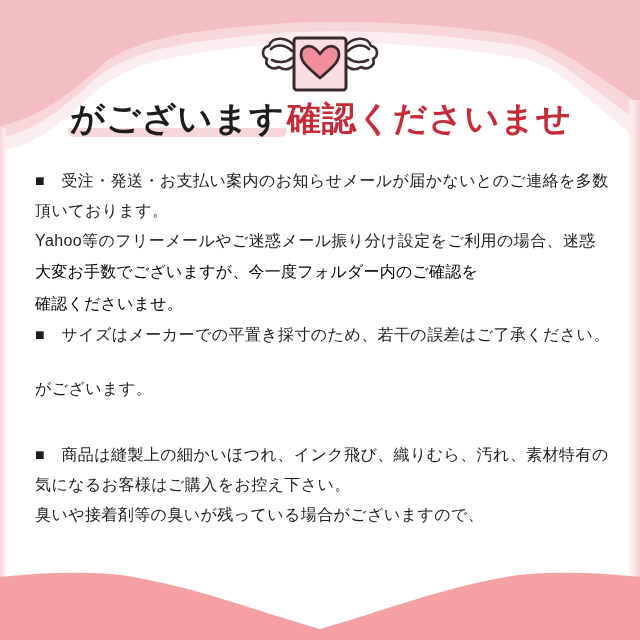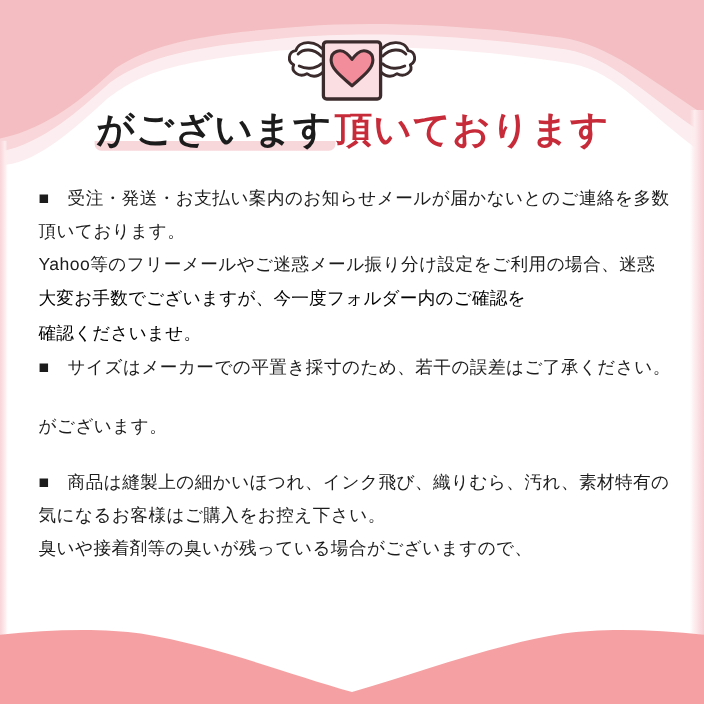--- a/index.html
+++ b/index.html
@@ -26,21 +26,21 @@
     border-radius:6px;padding:0 2px;
   }
   .title .t-red{color:#c72b39;}
   .content{position:absolute;top:166px;left:35px;right:4px;}
   .line{
     font-size:16px;line-height:30px;letter-spacing:0.4px;color:#1c1c1c;white-space:nowrap;
   }
   .line.red{color:#000000;font-size:16px;line-height:32px;letter-spacing:0.2px;}
   .section:nth-of-type(2){}
   .section:nth-of-type(3){margin-top:24px;}
-  .section:nth-of-type(4){margin-top:21px;font-family:Liberation Serif, serif;}
+  .section:nth-of-type(4){margin-top:36px;font-family:Liberation Serif, serif;}
 </style>
 </head>
 <body>
 
 <div class="stage">
 
   <svg class="top-waves" width="640" height="150" viewBox="0 0 640 150" aria-hidden="true">
     <path fill="#fceef0" d="M0,150 C30,150 62,122 95,92 C130,64 162,56 255,46 C330,39 430,43 520,58 C562,66 586,102 640,140 L640,0 L0,0 Z"></path>
     <path fill="#f8d6d9" d="M0,138 C40,130 72,100 100,75 C135,51 172,43 265,34 C335,28 430,32 515,45 C556,52 586,86 640,122 L640,0 L0,0 Z"></path>
     <path fill="#f3bdc1" d="M0,126 C45,116 77,88 105,62 C140,39 182,31 275,24 C340,19 430,23 510,34 C553,40 589,71 640,104 L640,0 L0,0 Z"></path>
@@ -60,21 +60,21 @@
         <path fill="#ffffff" d="M36,16 C28,4 12,4 9,14 C2,15 1,24 7,27 C4,33 12,39 19,35 C26,40 34,36 36,29 Z"></path>
         <path fill="none" d="M32,19 C25,12 16,12 11,17"></path>
         <path fill="none" d="M32,26 C26,31 18,31 12,28"></path>
       </g>
       <rect x="34" y="6" width="52" height="52" rx="3" fill="#fbdee2" stroke-width="3"></rect>
       <path fill="#f28e9b" stroke-width="2.8" d="M60,46 C51,38 41,31 41,22.5 C41,14.5 49.5,12 55,16.5 C57.5,18.5 60,22 60,22 C60,22 62.5,18.5 65,16.5 C70.5,12 79,14.5 79,22.5 C79,31 69,38 60,46 Z"></path>
     </g>
   </svg>
 
   <div class="title">
-    <span class="t-black">がございます</span><span class="t-red">頂いております</span>
+    <span class="t-black">がございます</span><span class="t-red">確認くださいませ</span>
   </div>
 
   <div class="content">
 
     <div class="section">
       <div class="line">■　受注・発送・お支払い案内のお知らせメールが届かないとのご連絡を多数</div>
       <div class="line">頂いております。</div>
       <div class="line">Yahoo等のフリーメールやご迷惑メール振り分け設定をご利用の場合、迷惑</div>
       <div class="line red">大変お手数でございますが、今一度フォルダー内のご確認を</div>
       <div class="line red">確認くださいませ。</div>

